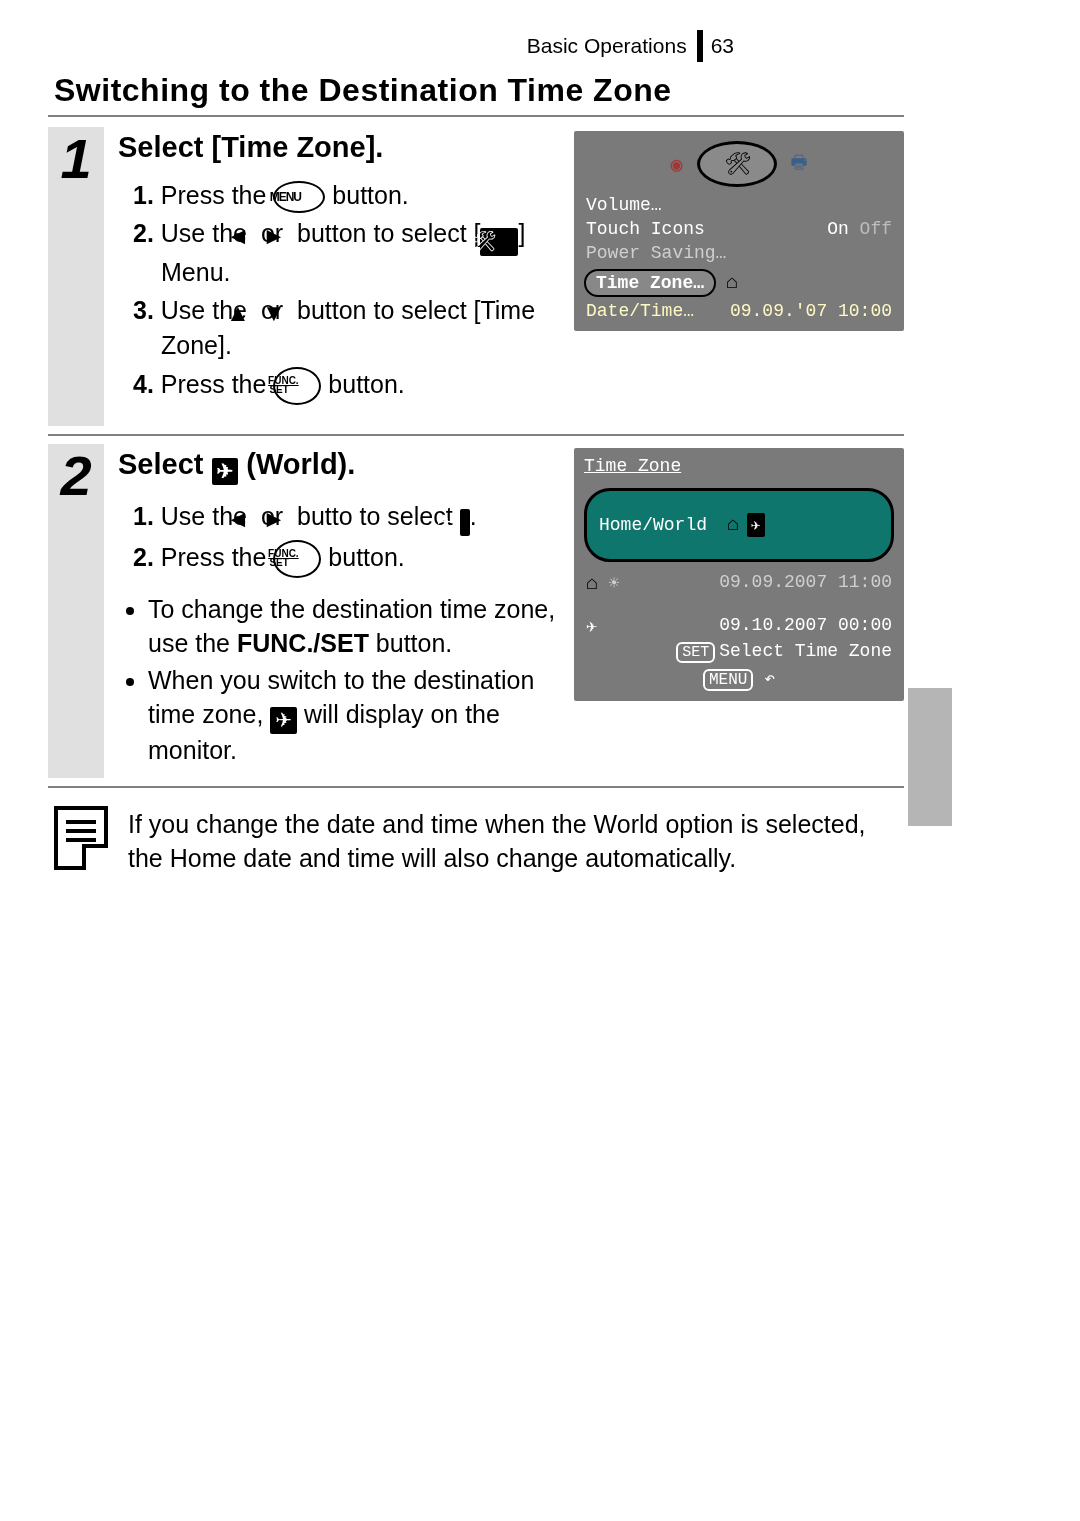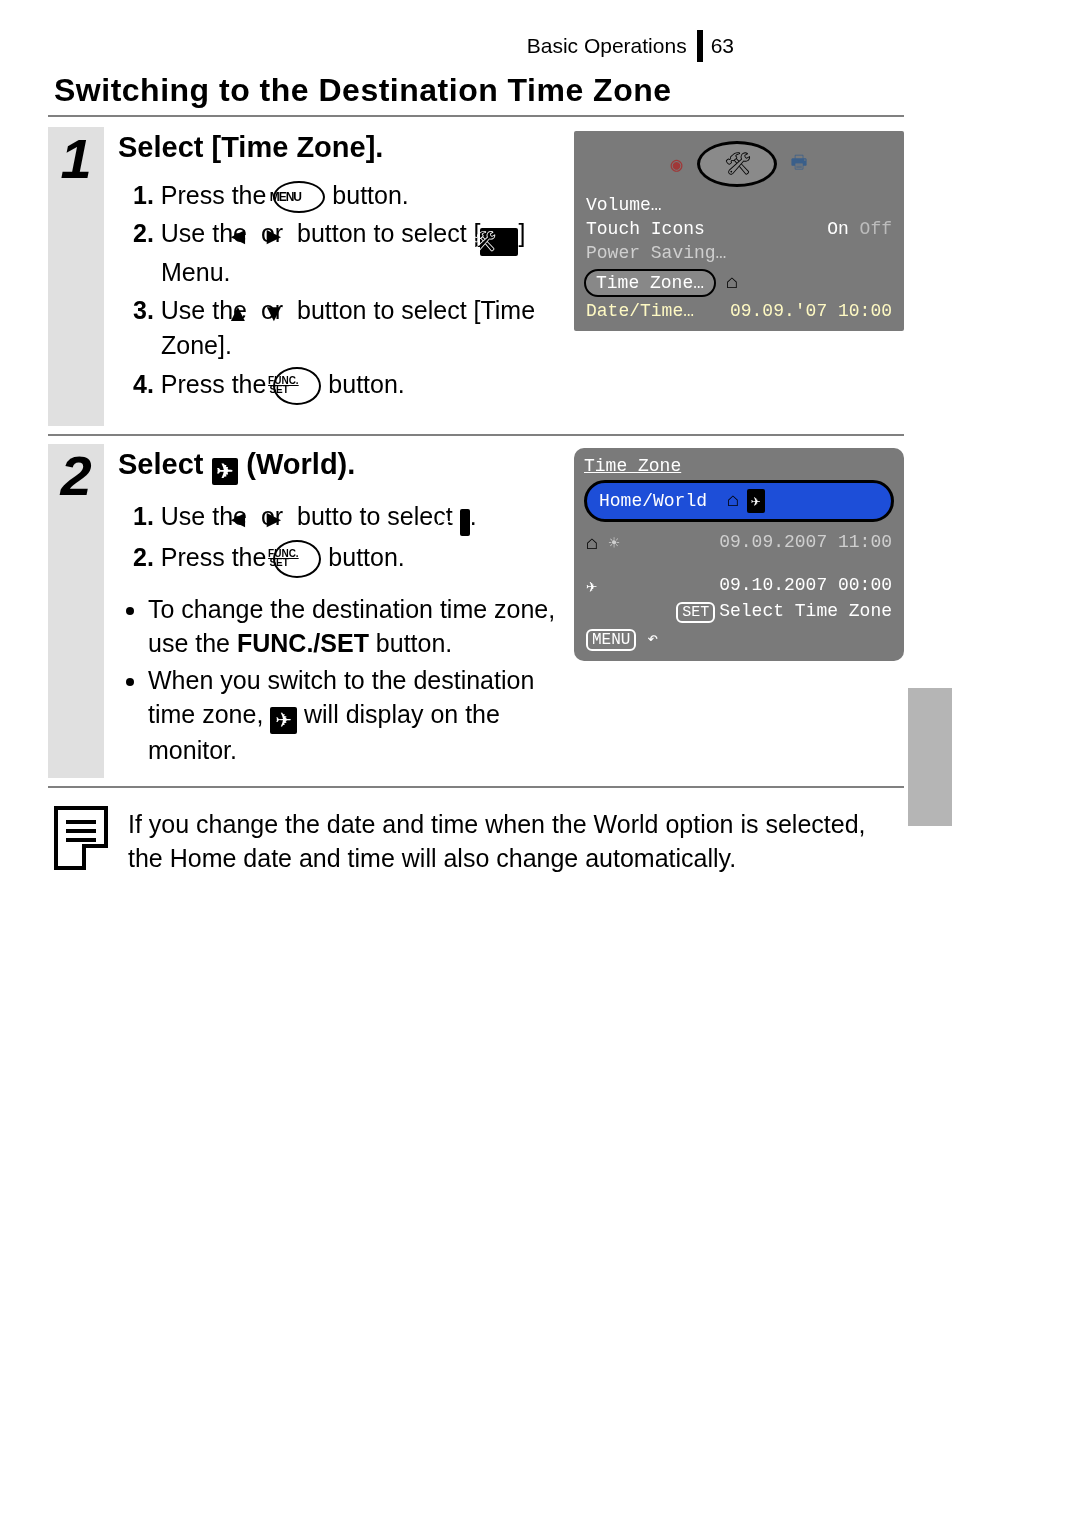--- a/index.html
+++ b/index.html
@@ -125,52 +125,53 @@
   .scr-pill {
     display: flex;
     align-items: center;
     border: 2px solid #000;
     border-radius: 14px;
     padding: 2px 10px;
     margin: 4px 0 2px 0;
     gap: 12px;
     width: fit-content;
     background: #888;
+    font-weight: bold;
   }
   .brightness-bar {
     display: inline-flex;
     align-items: center;
     gap: 1px;
   }
   .brightness-bar .tick {
     width: 4px; height: 10px; background: #b9b9b9; display: inline-block;
   }
   .brightness-bar .tick.on { background: #fff; height: 14px; }
   .scr-title {
     color: #fff;
     text-decoration: underline;
     margin-bottom: 4px;
   }
   .scr2 {
     background: #7a7a7a;
-    border-radius: 10px;
+    border-radius: 2px;
     padding: 8px 10px;
     color: #fff;
     font-family: "Courier New", monospace;
     font-size: 18px;
   }
   .h-w-pill {
     border: 3px solid #000;
     border-radius: 26px;
-    padding: 6px 12px;
+    padding: 22px 12px;
     display: flex;
     align-items: center;
     gap: 20px;
-    background: #1d4ed8;
-    margin: 4px 0 8px 0;
+    background: #0f766e;
+    margin: 12px 0 8px 0;
   }
   .world-badge {
     display: inline-block;
     background: #000;
     color: #fff;
     padding: 2px 4px;
     font-size: 16px;
     border-radius: 2px;
   }
   .home-badge { font-size: 20px; color: #000; }
@@ -449,21 +450,21 @@
               <span>09.09.2007 11:00</span>
             </div>
             <div style="height:16px"></div>
             <div class="scr-row">
               <span>✈</span>
               <span>09.10.2007 00:00</span>
             </div>
             <div class="scr-row" style="justify-content:flex-end">
               <span><span class="set-badge">SET</span><span>Select Time Zone</span></span>
             </div>
-            <div class="scr-row" style="justify-content:flex-start">
+            <div class="scr-row" style="justify-content:center">
               <span><span class="menu-badge">MENU</span> ↶</span>
             </div>
           </div>
         </div>
       </div>
     </div>
   </div>
 
   <div class="note-block">
     <div class="note-icon"></div>

